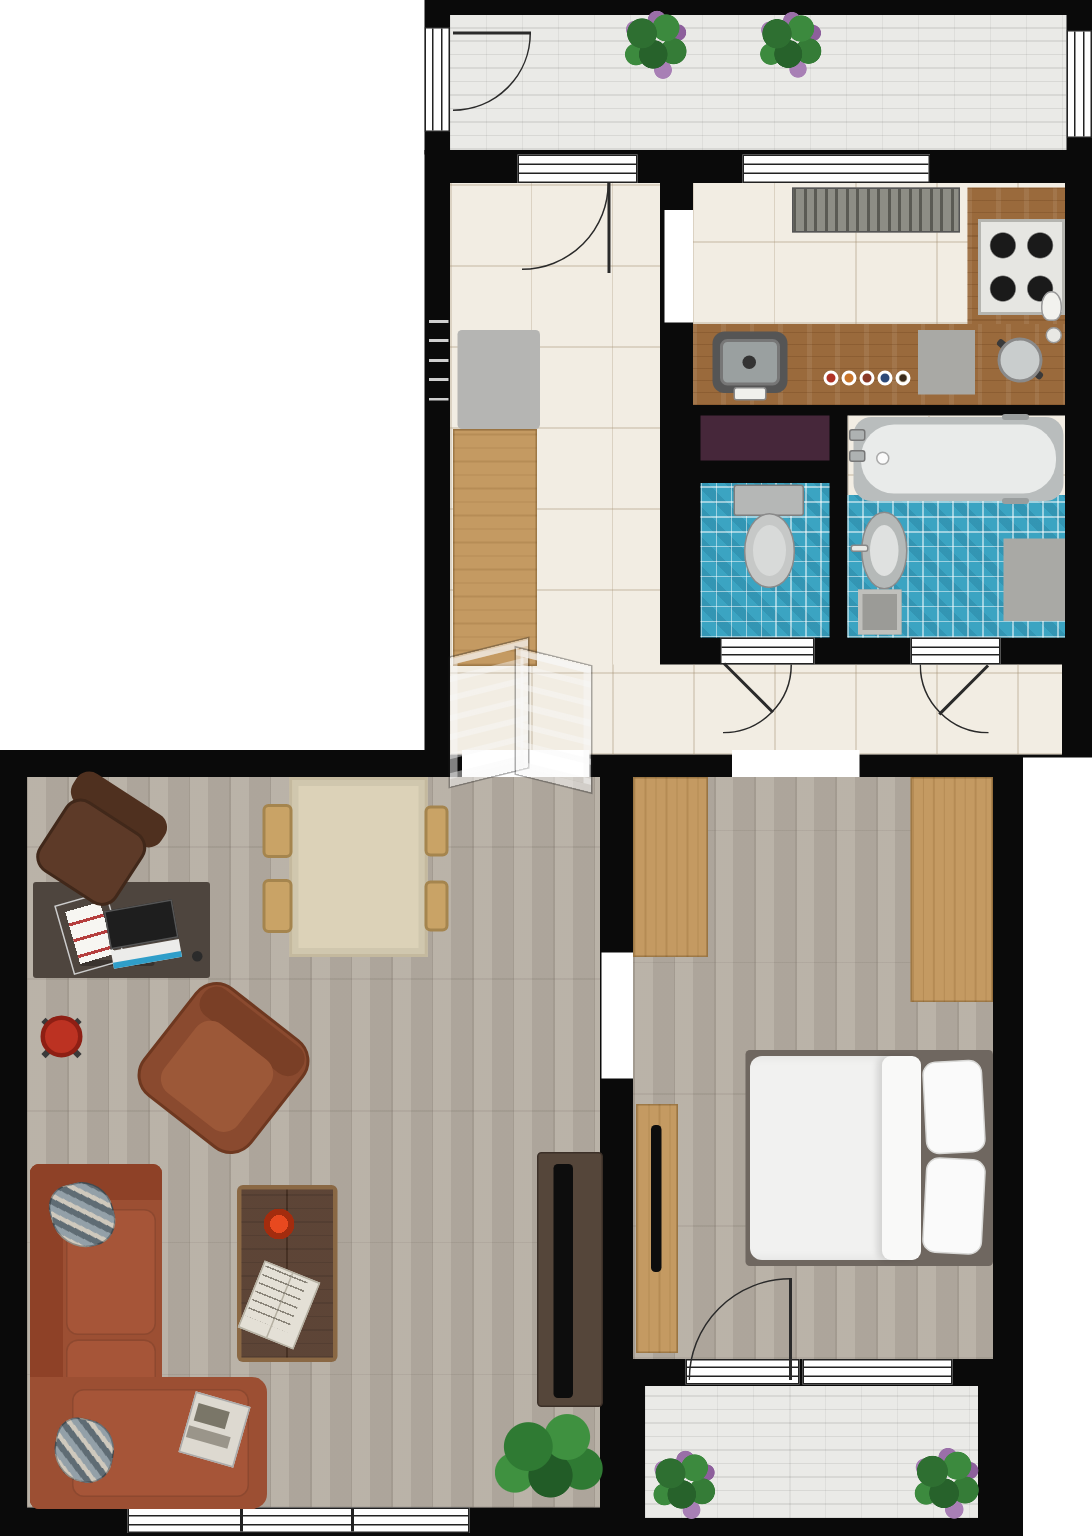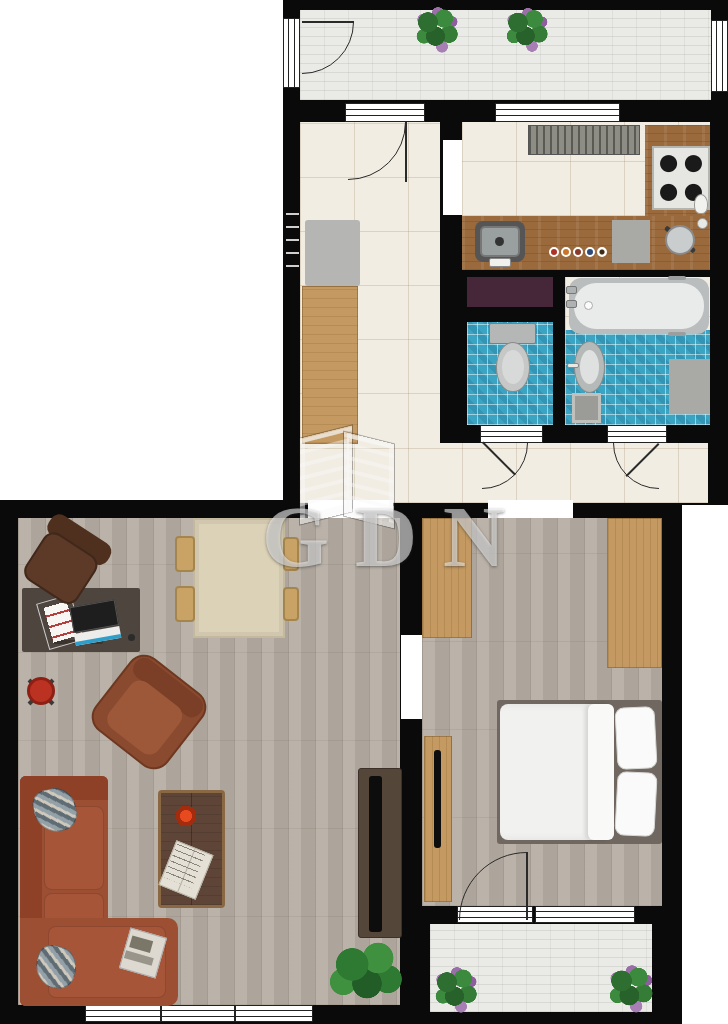--- a/index.html
+++ b/index.html
@@ -217,15 +217,14 @@
        box-shadow:inset -6px 0 8px rgba(0,0,0,.08);"></div>
   <div class="abs" style="left:588px;top:704px;width:26px;height:136px;background:#f9f9f8;border-radius:6px;box-shadow:-3px 0 4px rgba(0,0,0,.12);"></div>
   <div class="abs" style="left:616px;top:707px;width:40px;height:62px;background:#fafafa;border:1px solid #d8d8d6;border-radius:9px;transform:rotate(-3deg);"></div>
   <div class="abs" style="left:616px;top:772px;width:40px;height:64px;background:#fafafa;border:1px solid #d8d8d6;border-radius:9px;transform:rotate(3deg);"></div>
 
   <div class="abs plant-lilac" style="left:432px;top:964px;width:50px;height:52px;"></div>
   <div class="abs plant-lilac" style="left:606px;top:962px;width:52px;height:54px;"></div>
 
   <div class="abs wm-panel" style="left:300px;top:432px;width:52px;height:86px;transform:skewY(-14deg);"></div>
   <div class="abs wm-panel" style="left:344px;top:438px;width:50px;height:84px;transform:skewY(14deg);"></div>
-  <div class="abs wm-text" style="left:262px;top:487px;">GDN</div>
 
 </div>
 
 </body></html>

